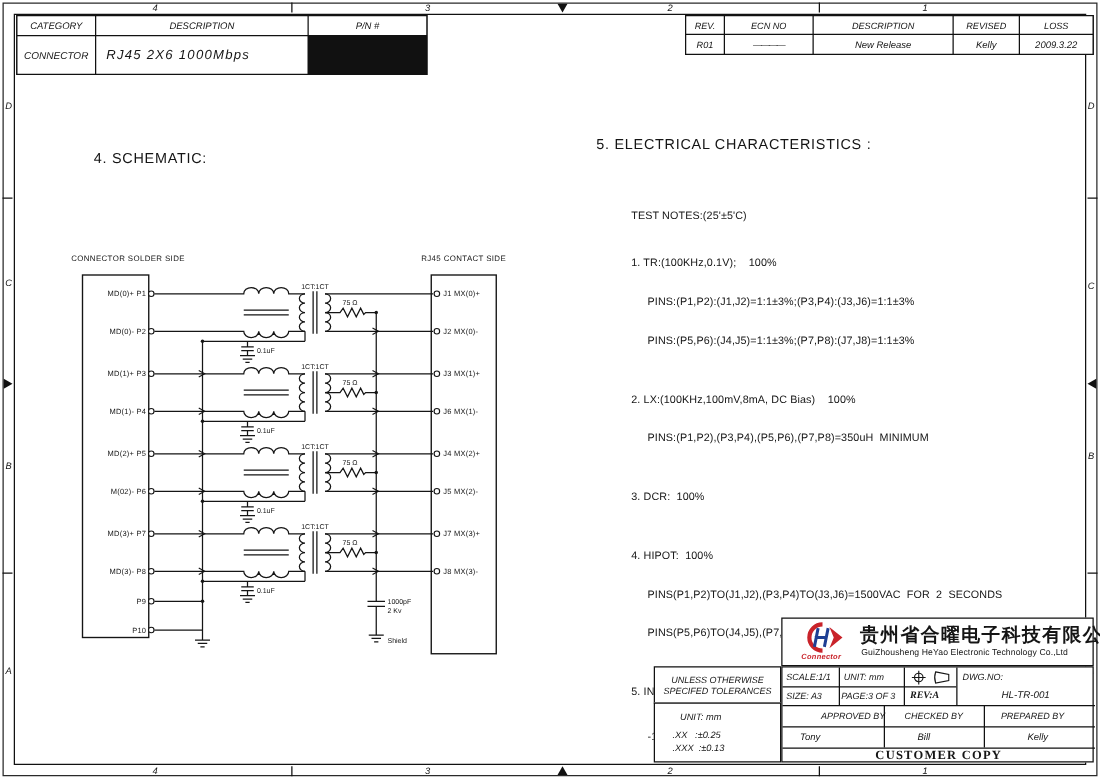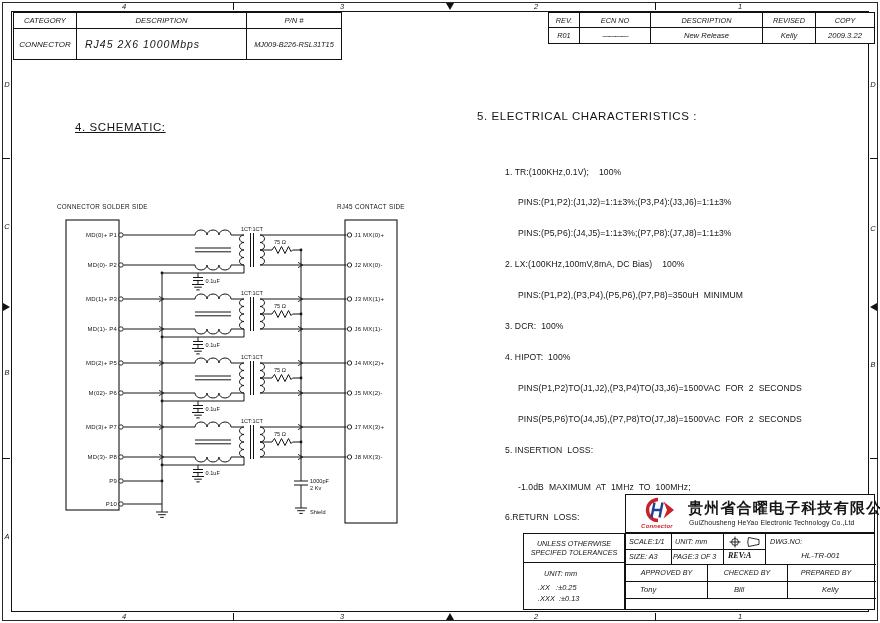--- a/index.html
+++ b/index.html
@@ -22,21 +22,21 @@
   .gridtbl{position:absolute;display:grid;gap:1px;background:#111;border:1.4px solid #111;}
   .gridtbl .cell{background:#fff;display:flex;align-items:center;justify-content:center;
                  font-style:italic;overflow:hidden;white-space:nowrap;}
   
   .heading{position:absolute;font-size:11.5px;letter-spacing:.6px;white-space:nowrap;}
   
   .notes{position:absolute;left:505px;top:146px;width:372px;font-size:8.6px;line-height:10.3px;
          white-space:pre;letter-spacing:.1px;}
   .notes .nt-title{margin-bottom:8px;}
   .notes .cont{padding-left:13px;}
-  .notes .mt4{margin-top:0;}
+  .notes .mt4{margin-top:16px;}
   .notes .mt6{margin-top:6px;}
   
   .schsvg{position:absolute;left:48px;top:198px;width:420px;height:370px;}
   .slbl{font:5.6px "Liberation Sans",sans-serif;fill:#151515;}
   .spin{font:6px "Liberation Sans",sans-serif;fill:#151515;letter-spacing:.2px;}
   .shdr{font:6.3px "Liberation Sans",sans-serif;fill:#151515;letter-spacing:.3px;}
   
   .boxed{position:absolute;border:1px solid #111;background:#fff;box-sizing:border-box;}
   .vline{position:absolute;width:1px;background:#111;}
   .hline{position:absolute;height:1px;background:#111;}
@@ -88,37 +88,36 @@
   <div class="arr up" style="left:446px;bottom:3px;"></div>
   <div class="arr right" style="left:3px;top:303px;"></div>
   <div class="arr left" style="right:3px;top:303px;"></div>
 
   <div class="gridtbl" style="left:13px;top:12px;grid-template-columns:62px 169px 94px;grid-template-rows:15px 30px;">
     <div class="cell" style="font-size:7.6px;">CATEGORY</div>
     <div class="cell" style="font-size:7.6px;">DESCRIPTION</div>
     <div class="cell" style="font-size:7.6px;">P/N #</div>
     <div class="cell" style="font-size:8px;">CONNECTOR</div>
     <div class="cell" style="font-size:10.5px;justify-content:flex-start;padding-left:8px;letter-spacing:1px;">RJ45 2X6 1000Mbps</div>
-    <div class="cell" style="font-size:7.4px;">MJ009-B226-RSL31T15</div>
   </div>
 
   <div class="gridtbl" style="left:548px;top:12px;grid-template-columns:30px 70px 111px 52px 58px;grid-template-rows:14px 15px;">
     <div class="cell" style="font-size:7.3px;">REV.</div>
     <div class="cell" style="font-size:7.3px;">ECN NO</div>
     <div class="cell" style="font-size:7.3px;">DESCRIPTION</div>
     <div class="cell" style="font-size:7.3px;">REVISED</div>
-    <div class="cell" style="font-size:7.3px;">COPY</div>
+    <div class="cell" style="font-size:7.3px;">LOSS</div>
     <div class="cell" style="font-size:7.3px;">R01</div>
     <div class="cell" style="font-size:7.3px;letter-spacing:-1px;">————</div>
     <div class="cell" style="font-size:7.6px;">New Release</div>
     <div class="cell" style="font-size:7.6px;">Kelly</div>
     <div class="cell" style="font-size:7.6px;">2009.3.22</div>
   </div>
 
-  <div class="heading" style="left:75px;top:121px;text-decoration:underline;">4. SCHEMATIC:</div>
+  <div class="heading" style="left:75px;top:121px;">4. SCHEMATIC:</div>
   <div class="heading" style="left:477px;top:110px;">5. ELECTRICAL CHARACTERISTICS :</div>
 
   <svg class="schsvg" viewBox="0 0 420 370">
     <defs>
       <g id="gnd" stroke="#151515" stroke-width="1" fill="none">
         <path d="M-6 0 H6 M-3.8 2.7 H3.8 M-1.7 5.4 H1.7"></path>
       </g>
       <g id="chev">
         <path d="M-3 -2.6 L1.8 0 L-3 2.6" fill="none" stroke="#151515" stroke-width="0.9"></path>
       </g>
@@ -241,20 +240,21 @@
       <text class="spin" x="306.5" y="103.2">J3 MX(1)+</text>
       <text class="spin" x="306.5" y="133.2">J6 MX(1)-</text>
       <text class="spin" x="306.5" y="167.2">J4 MX(2)+</text>
       <text class="spin" x="306.5" y="197.2">J5 MX(2)-</text>
       <text class="spin" x="306.5" y="231.2">J7 MX(3)+</text>
       <text class="spin" x="306.5" y="261.2">J8 MX(3)-</text>
     </g>
   </svg>
 
   <div class="notes">
+    <div class="nt-title">TEST NOTES:(25'±5'C)</div>
     <div>1. TR:(100KHz,0.1V);    100%</div>
     <div class="cont">PINS:(P1,P2):(J1,J2)=1:1±3%;(P3,P4):(J3,J6)=1:1±3%</div>
     <div class="cont">PINS:(P5,P6):(J4,J5)=1:1±3%;(P7,P8):(J7,J8)=1:1±3%</div>
     <div class="mt4">2. LX:(100KHz,100mV,8mA, DC Bias)    100%</div>
     <div class="cont">PINS:(P1,P2),(P3,P4),(P5,P6),(P7,P8)=350uH  MINIMUM</div>
     <div class="mt4">3. DCR:  100%</div>
     <div class="mt4">4. HIPOT:  100%</div>
     <div class="cont">PINS(P1,P2)TO(J1,J2),(P3,P4)TO(J3,J6)=1500VAC  FOR  2  SECONDS</div>
     <div class="cont">PINS(P5,P6)TO(J4,J5),(P7,P8)TO(J7,J8)=1500VAC  FOR  2  SECONDS</div>
     <div class="mt4">5. INSERTION  LOSS:</div>
@@ -310,23 +310,24 @@
       <path d="M7 0.5 V11.5 M1.5 6 H12.5" stroke="#151515" stroke-width="0.9"></path>
       <path d="M20.5 1.5 L31 3.6 L31 8.4 L20.5 10.5 Q19 6 20.5 1.5 Z" fill="none" stroke="#151515" stroke-width="0.9"></path>
     </svg>
     <div class="tbl-lab" style="left:144px;top:3px;">DWG.NO:</div>
 
     <div class="tbl-lab" style="left:3px;top:18px;">SIZE: A3</div>
     <div class="tbl-lab" style="left:47px;top:18px;">PAGE:3 OF 3</div>
     <div class="tbl-lab serifbold" style="left:102px;top:17px;font-size:8px;">REV:A</div>
     <div class="tbl-lab" style="left:139px;top:17px;width:111px;text-align:center;font-size:7.8px;">HL-TR-001</div>
 
-    <div class="tbl-lab ctr" style="left:0;top:30px;width:81px;height:17px;">APPROVED BY</div>
+    <div class="tbl-lab ctr" style="left:16px;top:30px;width:81px;height:17px;">APPROVED BY</div>
     <div class="tbl-lab ctr" style="left:81px;top:30px;width:80px;height:17px;">CHECKED BY</div>
     <div class="tbl-lab ctr" style="left:161px;top:30px;width:78px;height:17px;">PREPARED BY</div>
 
     <div class="tbl-lab" style="left:14px;top:51px;font-size:7.6px;">Tony</div>
     <div class="tbl-lab" style="left:108px;top:51px;font-size:7.6px;">Bill</div>
     <div class="tbl-lab" style="left:196px;top:51px;font-size:7.6px;">Kelly</div>
 
+    <div class="abs ctr serifbold" style="left:0;top:64px;width:250px;height:13px;font-size:10px;letter-spacing:1px;">CUSTOMER COPY</div>
   </div>
 
 </div>
 
 </body></html>

